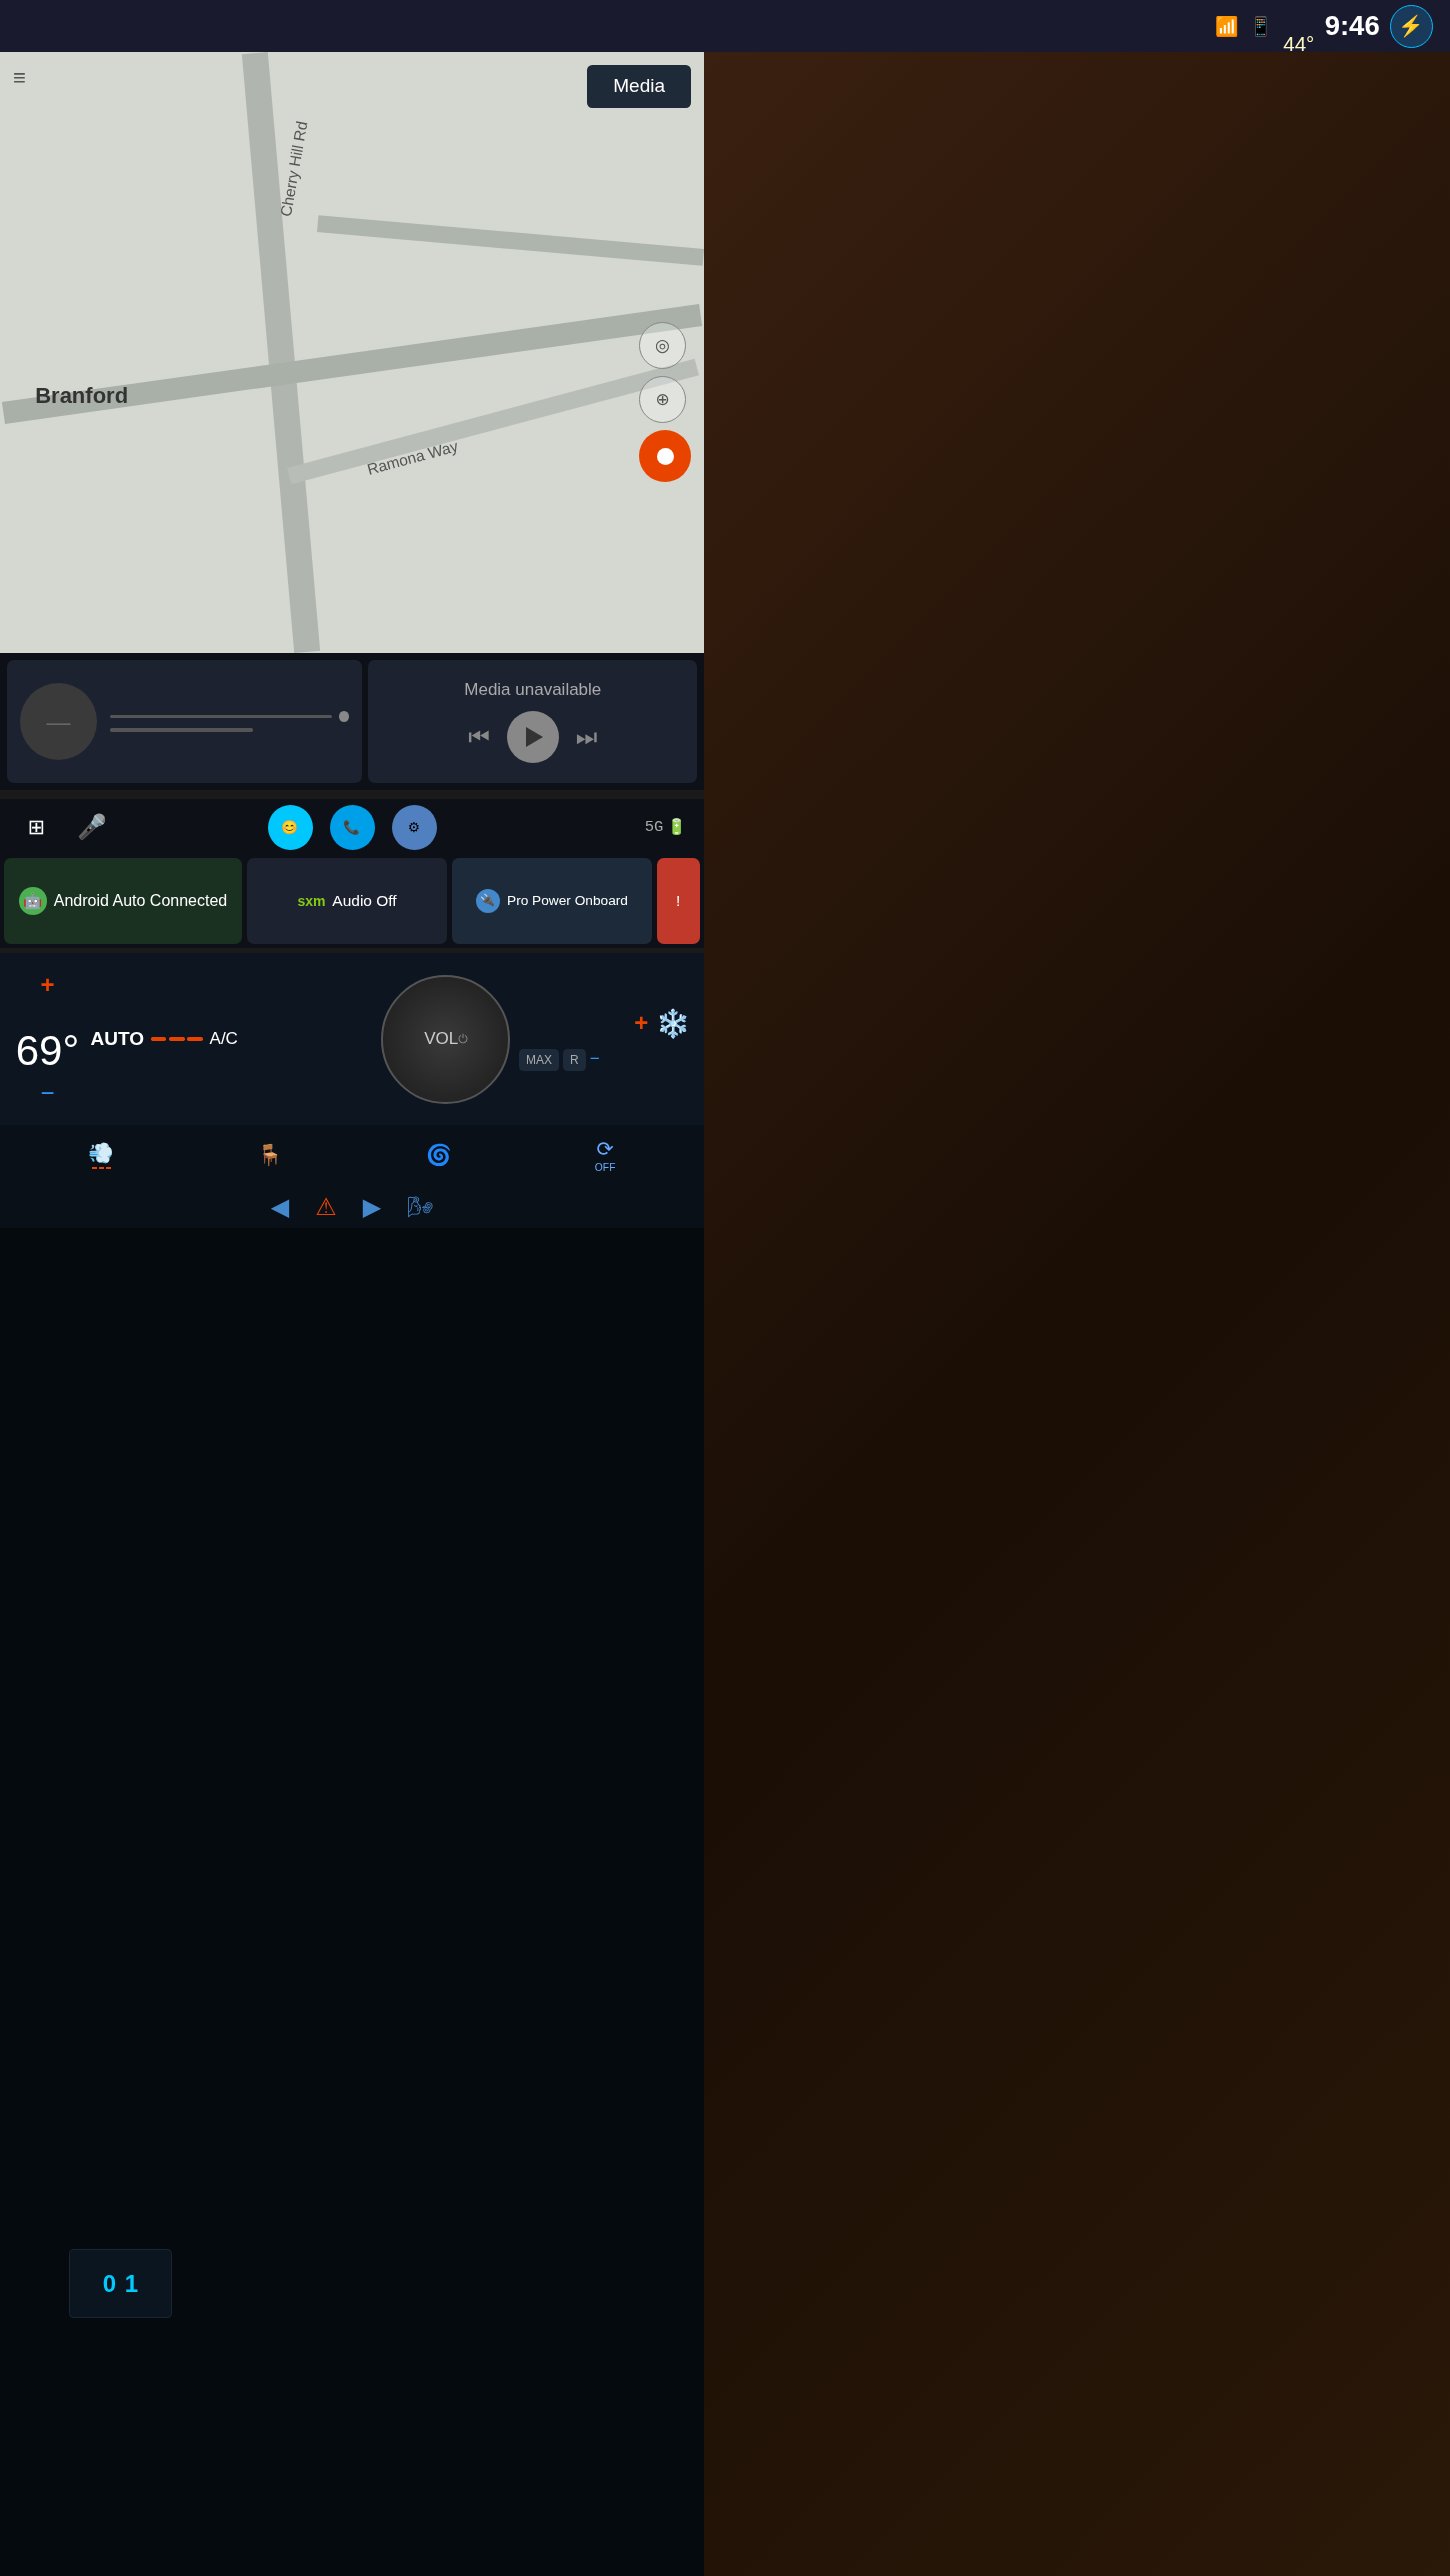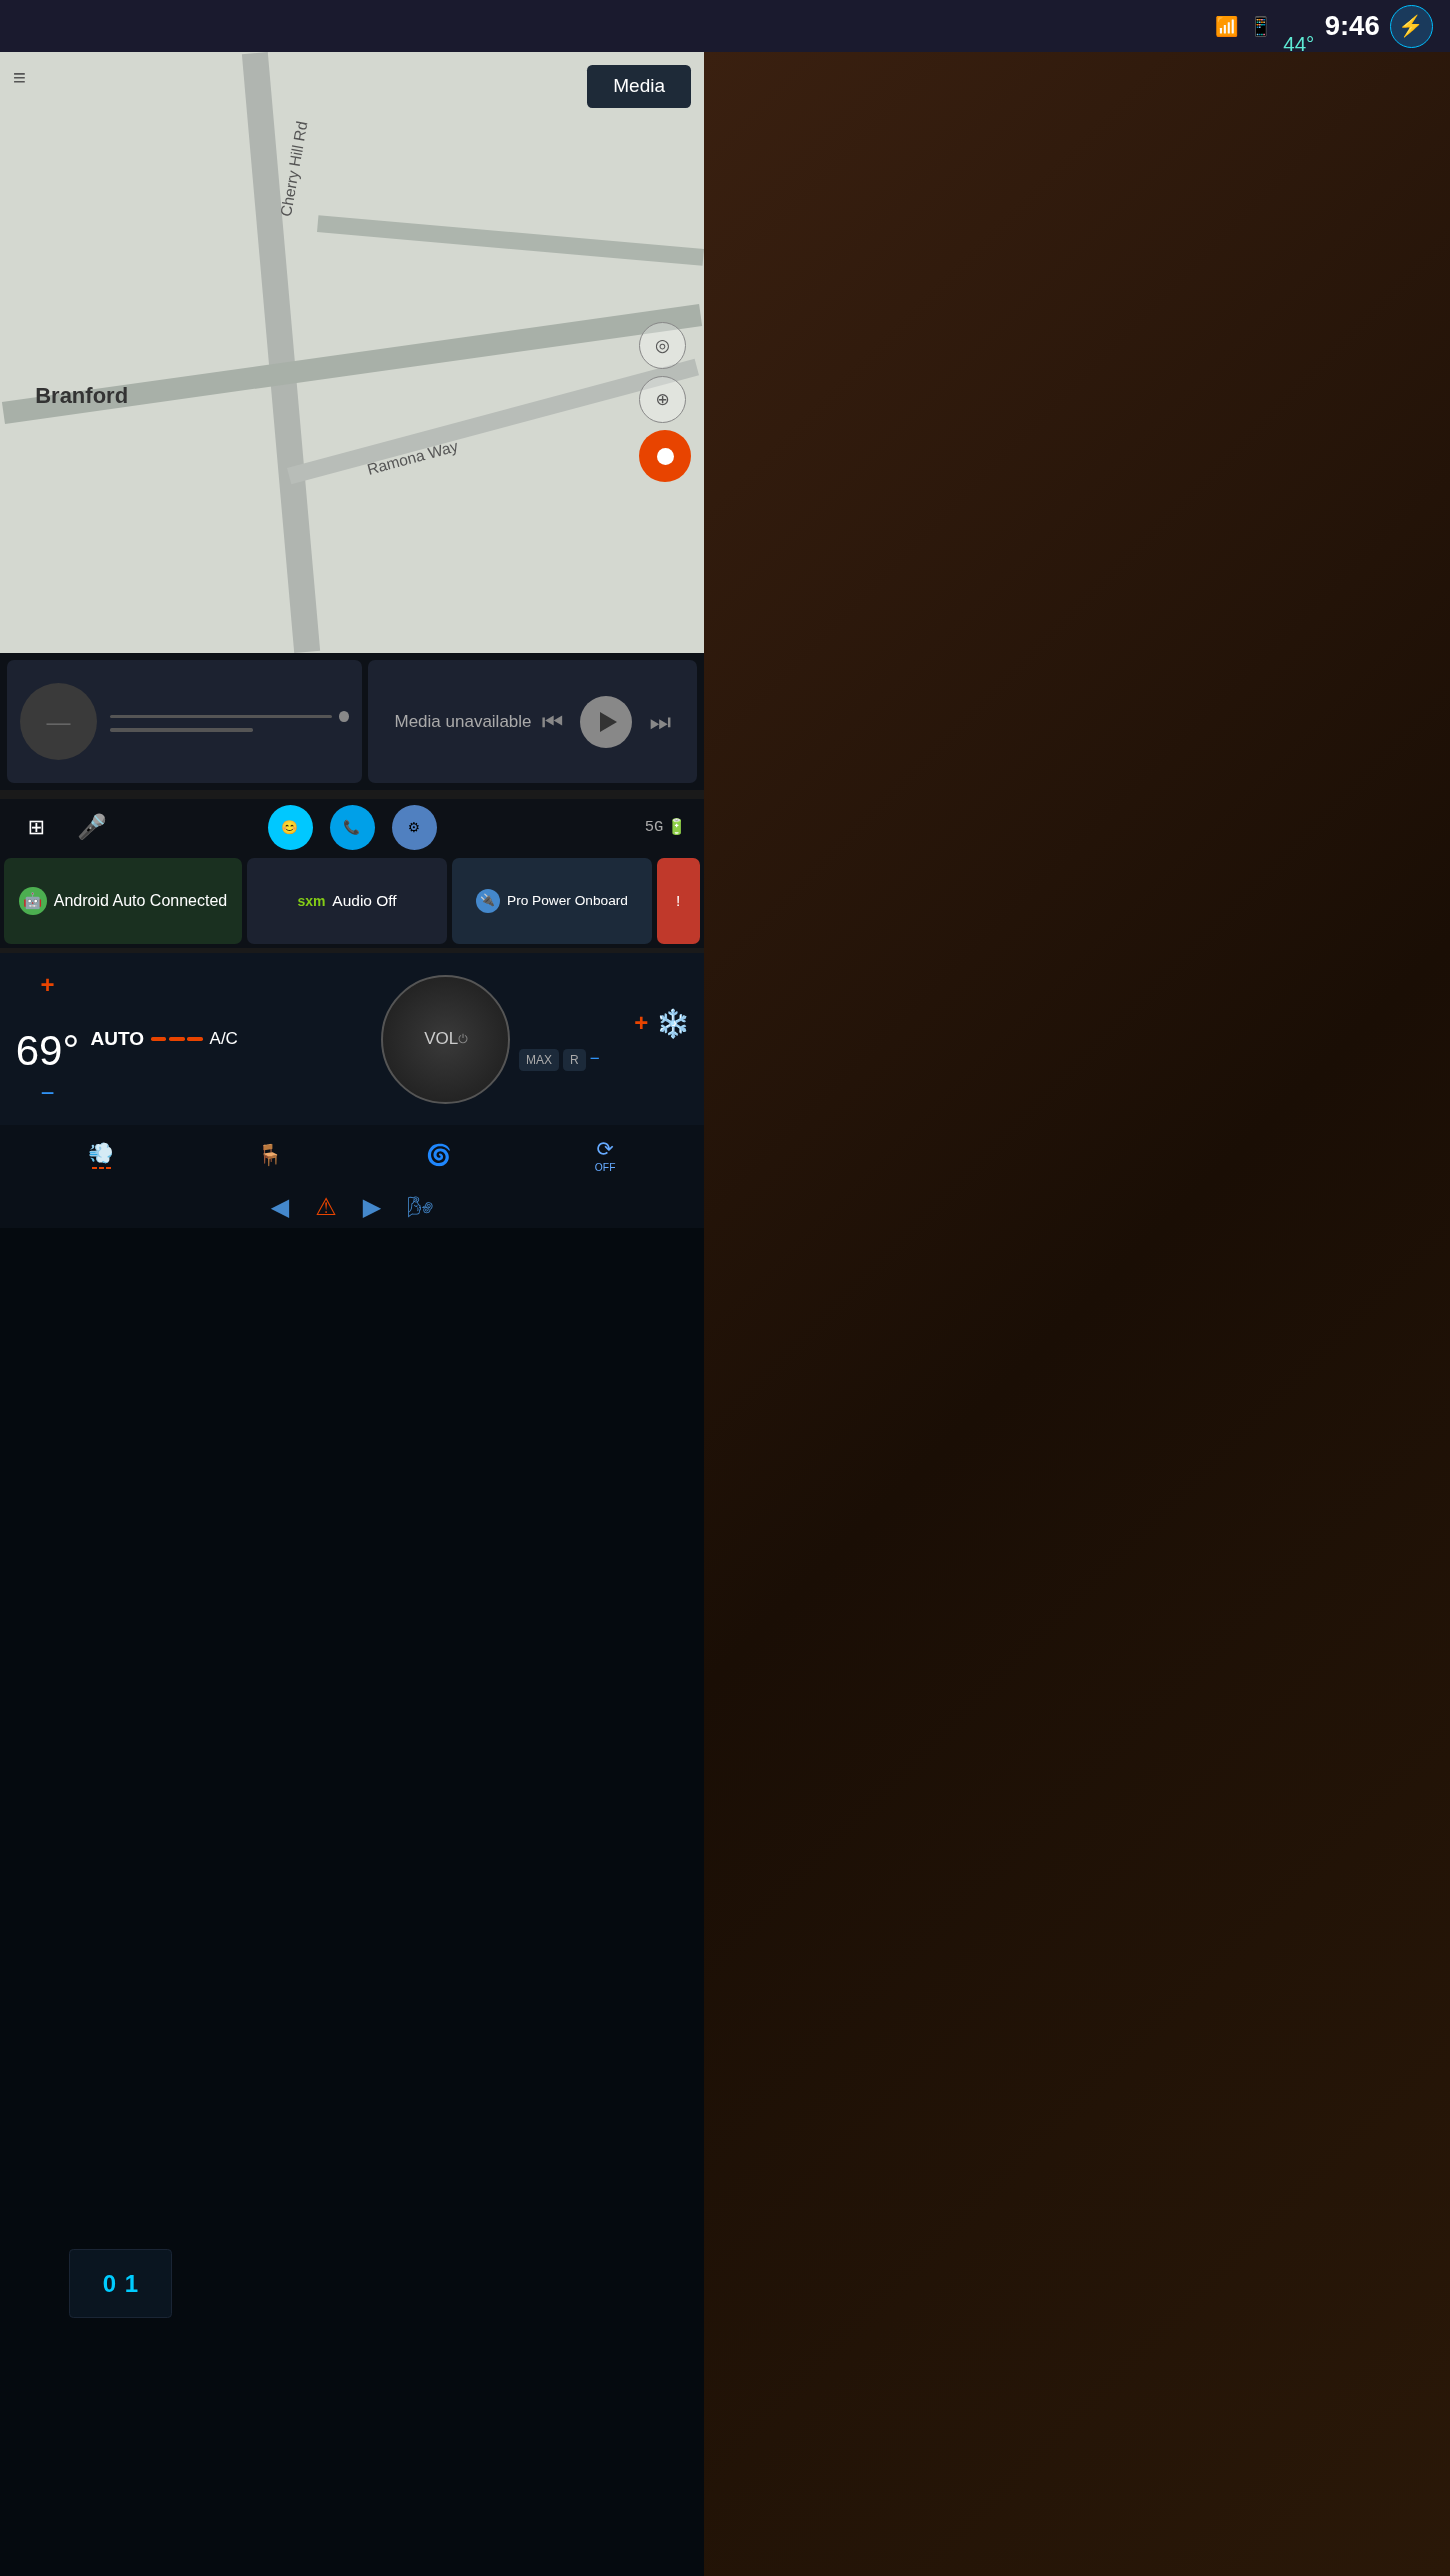--- a/index.html
+++ b/index.html
@@ -28,21 +28,21 @@
     }
     .status-icons {
       display: flex;
       align-items: center;
       gap: 10.3px;
       color: white;
       font-size: 19px;
     }
     .status-temp {
       font-size: 20.6px;
-      color: #5eead4;
+      color: #fef9c3;
       margin-top: 36px;
     }
     .status-time {
       font-size: 27.5px;
       font-weight: bold;
       color: white;
     }
     .status-bolt {
       width: 43px;
       height: 43px;
@@ -242,21 +242,21 @@
       height: 10.3px;
       border-radius: 50%;
       background: #888;
       margin-left: auto;
     }
     .media-right {
       flex: 1;
       background: #1c2230;
       border-radius: 6.9px;
       display: flex;
-      flex-direction: row;
+      flex-direction: column;
       align-items: center;
       justify-content: center;
       gap: 10.3px;
     }
     .media-unavailable-text {
       color: #aaa;
       font-size: 17px;
     }
     .media-controls {
       display: flex;

